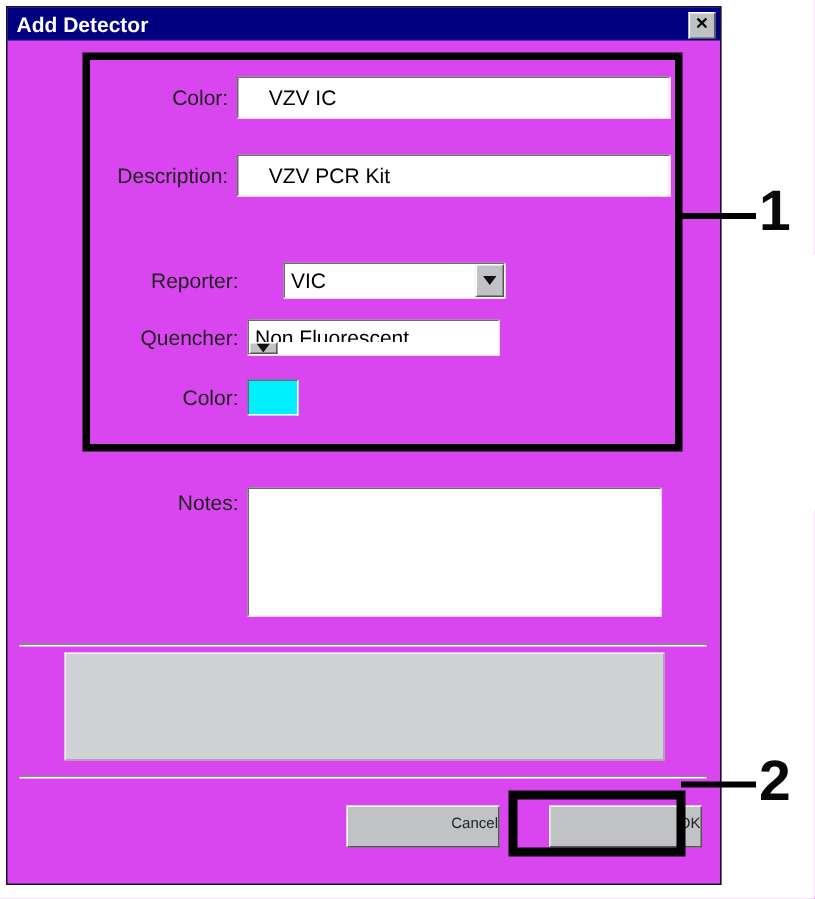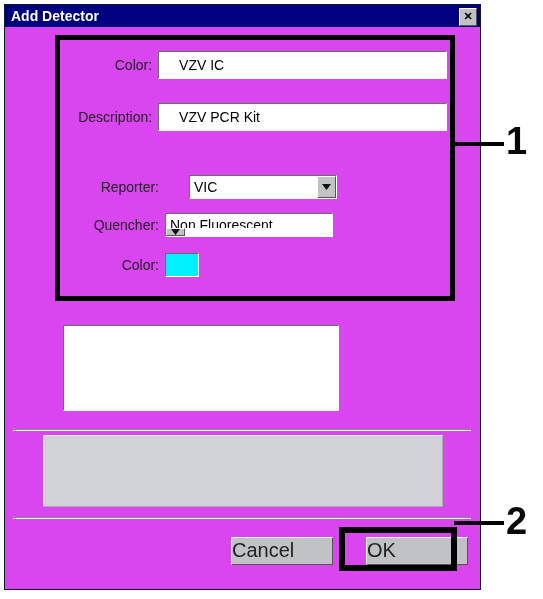--- a/index.html
+++ b/index.html
@@ -180,22 +180,22 @@
   }
 
   .btn {
     position: absolute;
     width: 100px; height: 26px;
     background: #c0c2c5;
     border-top: 1px solid #fff;
     border-left: 1px solid #fff;
     border-right: 1px solid #555;
     border-bottom: 1px solid #555;
-    font-size: 20px;
-    text-align: left;
+    font-size: 10px;
+    text-align: right;
     line-height: 24px;
     color: #222;
   }
   .btn-cancel { left: 226px; top: 510px; }
   .btn-ok { left: 361px; top: 510px; }
 
   
   .callout {
     position: absolute;
     font-size: 38px;
@@ -260,20 +260,21 @@
           </div>
         </div>
       </div>
 
       <div class="row" style="top:226px;">
         <div class="lbl">Color:</div>
         <div class="color-swatch" style="background:#00F0FF;"></div>
       </div>
 
       <div class="row" style="top:298px; align-items:flex-start;">
+        <div class="lbl" style="padding-top:2px;">Notes:</div>
         <textarea class="notes-area" style=""></textarea>
       </div>
 
       <div class="hr1"></div>
       <div class="panel-gap"></div>
       <div class="hr2"></div>
 
       <div class="btn btn-cancel">Cancel</div>
       <div class="btn btn-ok">OK</div>
 

